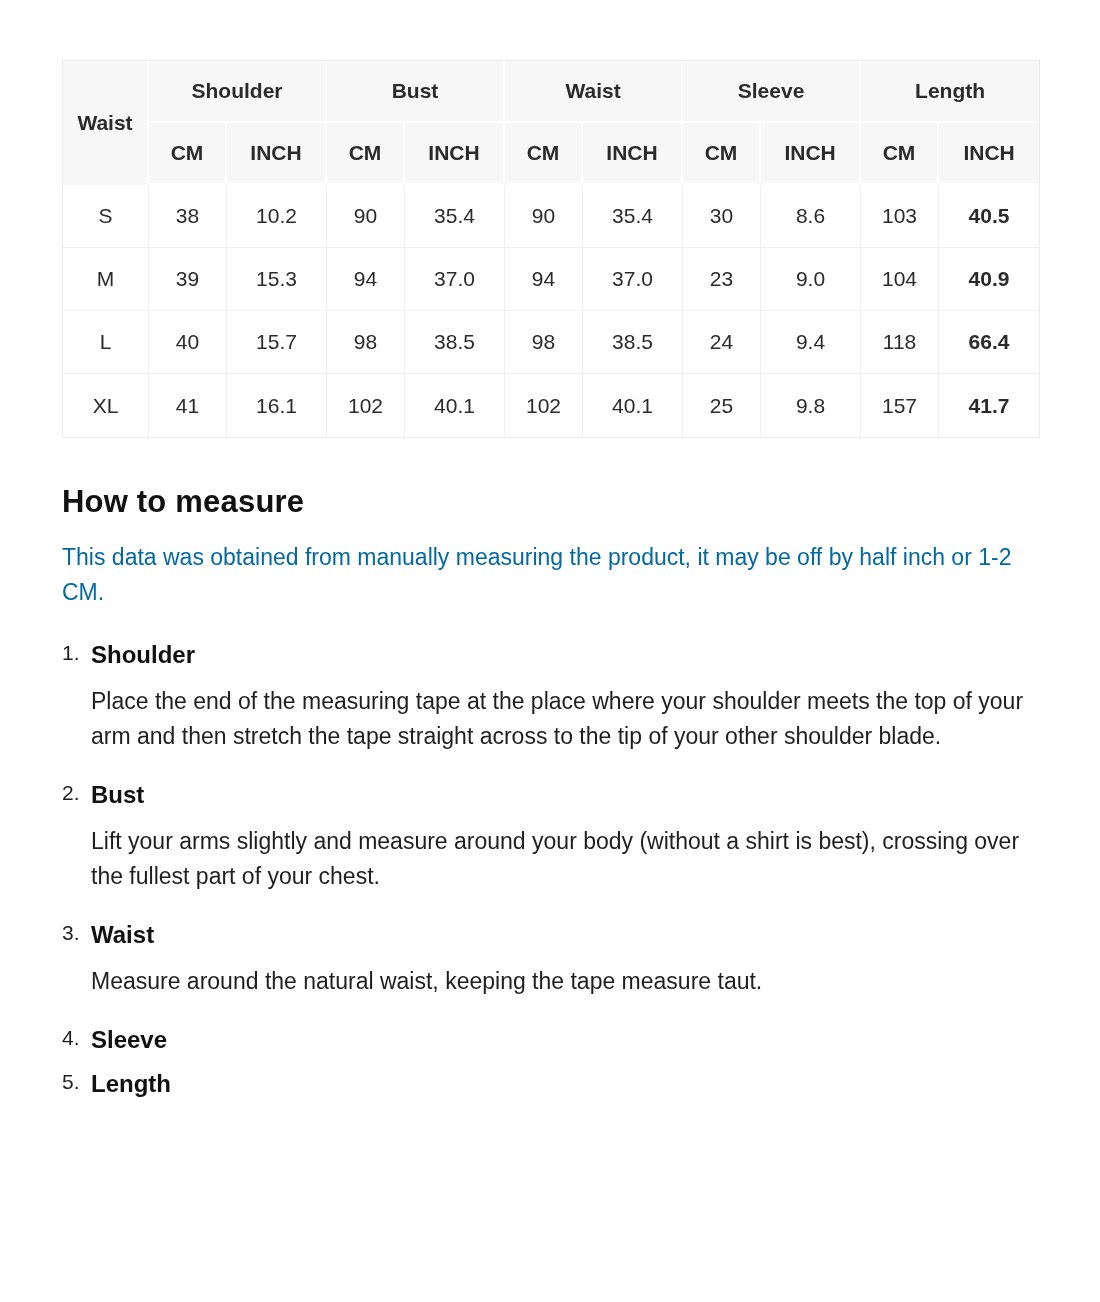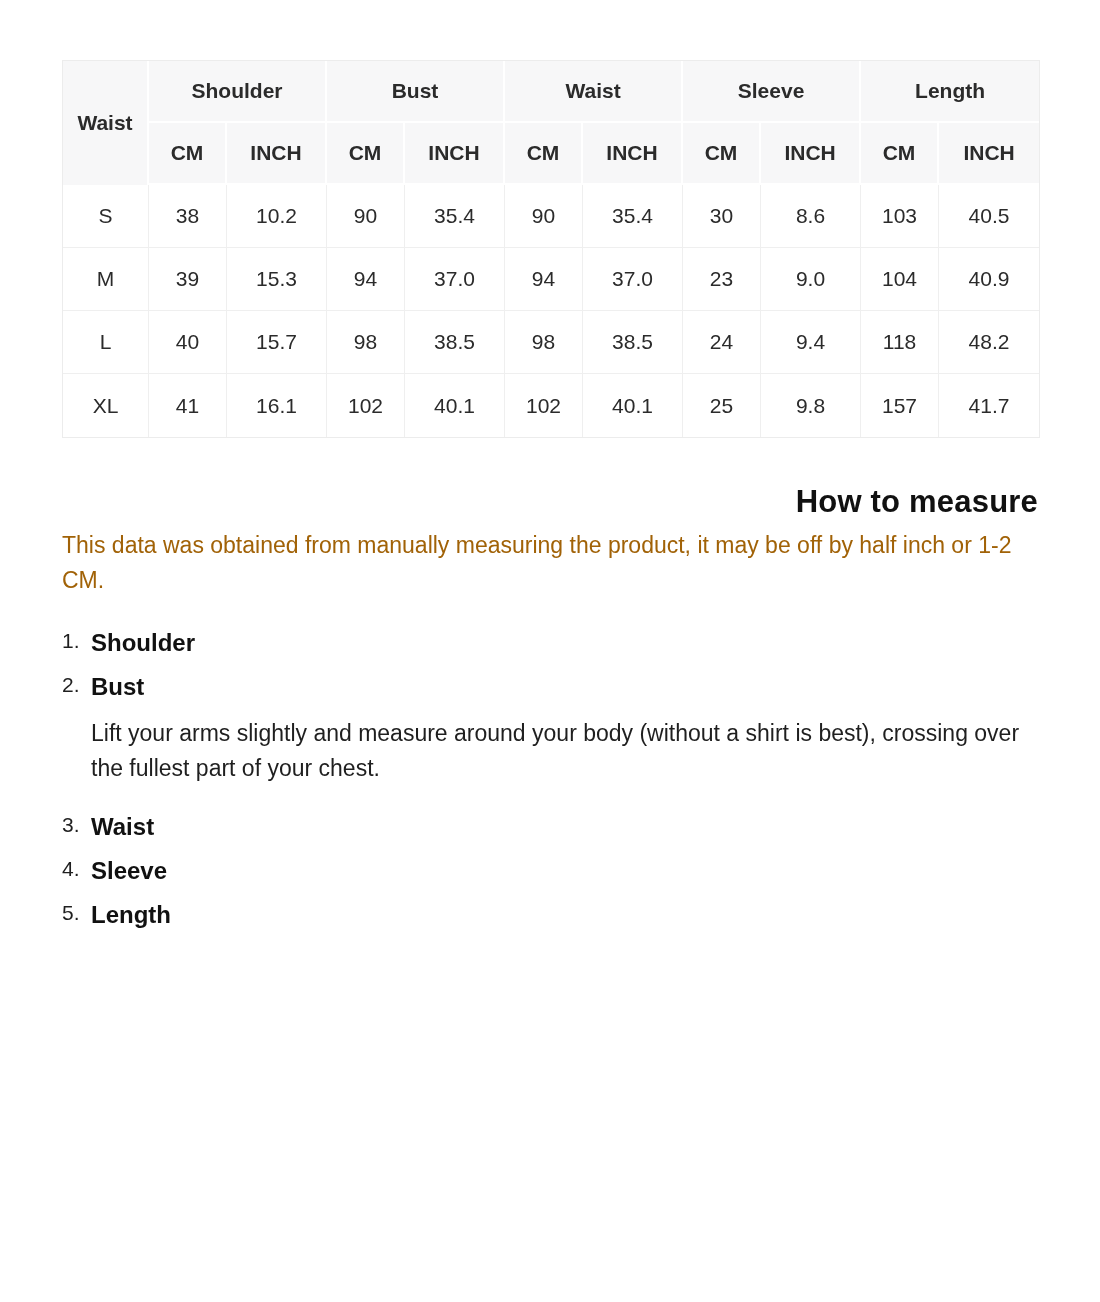--- a/index.html
+++ b/index.html
@@ -42,36 +42,35 @@
   }
   table.size-chart thead tr th:last-child { border-right: none; }
   table.size-chart th.size-head { border-bottom: none; }
   table.size-chart td {
     background: #fff;
     color: #2b2b2b;
     height: 63px;
     border-right: 1px solid #efefef;
     border-bottom: 1px solid #efefef;
   }
-  table.size-chart tbody tr td:last-child { border-right: none; }
+  table.size-chart tbody tr td:last-child { border-right: none; font-weight: bold; }
   table.size-chart tbody tr:last-child td { border-bottom: none; }
 
   
   h2.htm-heading {
     font-size: 31px;
     font-weight: 700;
     color: #111;
-    margin: 46px 0 8px 0;
+    margin: 46px 0 20px 0;
     letter-spacing: 0.2px;
-    text-align: right;
   }
   .intro-text {
     font-size: 23px;
     line-height: 35px;
-    color: #a16207;
+    color: #0369a1;
     margin: 0 0 30px 0;
     max-width: 976px;
   }
   ol.steps {
     list-style: none;
     margin: 0;
     padding: 0;
   }
   ol.steps li {
     position: relative;
@@ -174,21 +173,21 @@
           <td>L</td>
           <td>40</td>
           <td>15.7</td>
           <td>98</td>
           <td>38.5</td>
           <td>98</td>
           <td>38.5</td>
           <td>24</td>
           <td>9.4</td>
           <td>118</td>
-          <td>48.2</td>
+          <td>66.4</td>
         </tr>
         <tr>
           <td>XL</td>
           <td>41</td>
           <td>16.1</td>
           <td>102</td>
           <td>40.1</td>
           <td>102</td>
           <td>40.1</td>
           <td>25</td>
@@ -200,29 +199,31 @@
   </table>
 
   <h2 class="htm-heading">How to measure</h2>
 
   <p class="intro-text">This data was obtained from manually measuring the product, it may be off by half inch or 1-2 CM.</p>
 
   <ol class="steps" id="steps-list">
       <li>
         <span class="step-num">1.</span>
         <span class="step-title">Shoulder</span>
+        <p class="step-text">Place the end of the measuring tape at the place where your shoulder meets the top of your arm and then stretch the tape straight across to the tip of your other shoulder blade.</p>
       </li>
       <li>
         <span class="step-num">2.</span>
         <span class="step-title">Bust</span>
         <p class="step-text">Lift your arms slightly and measure around your body (without a shirt is best), crossing over the fullest part of your chest.</p>
       </li>
       <li>
         <span class="step-num">3.</span>
         <span class="step-title">Waist</span>
+        <p class="step-text">Measure around the natural waist, keeping the tape measure taut.</p>
       </li>
       <li>
         <span class="step-num">4.</span>
         <span class="step-title">Sleeve</span>
       </li>
       <li>
         <span class="step-num">5.</span>
         <span class="step-title">Length</span>
       </li>
     </ol>

